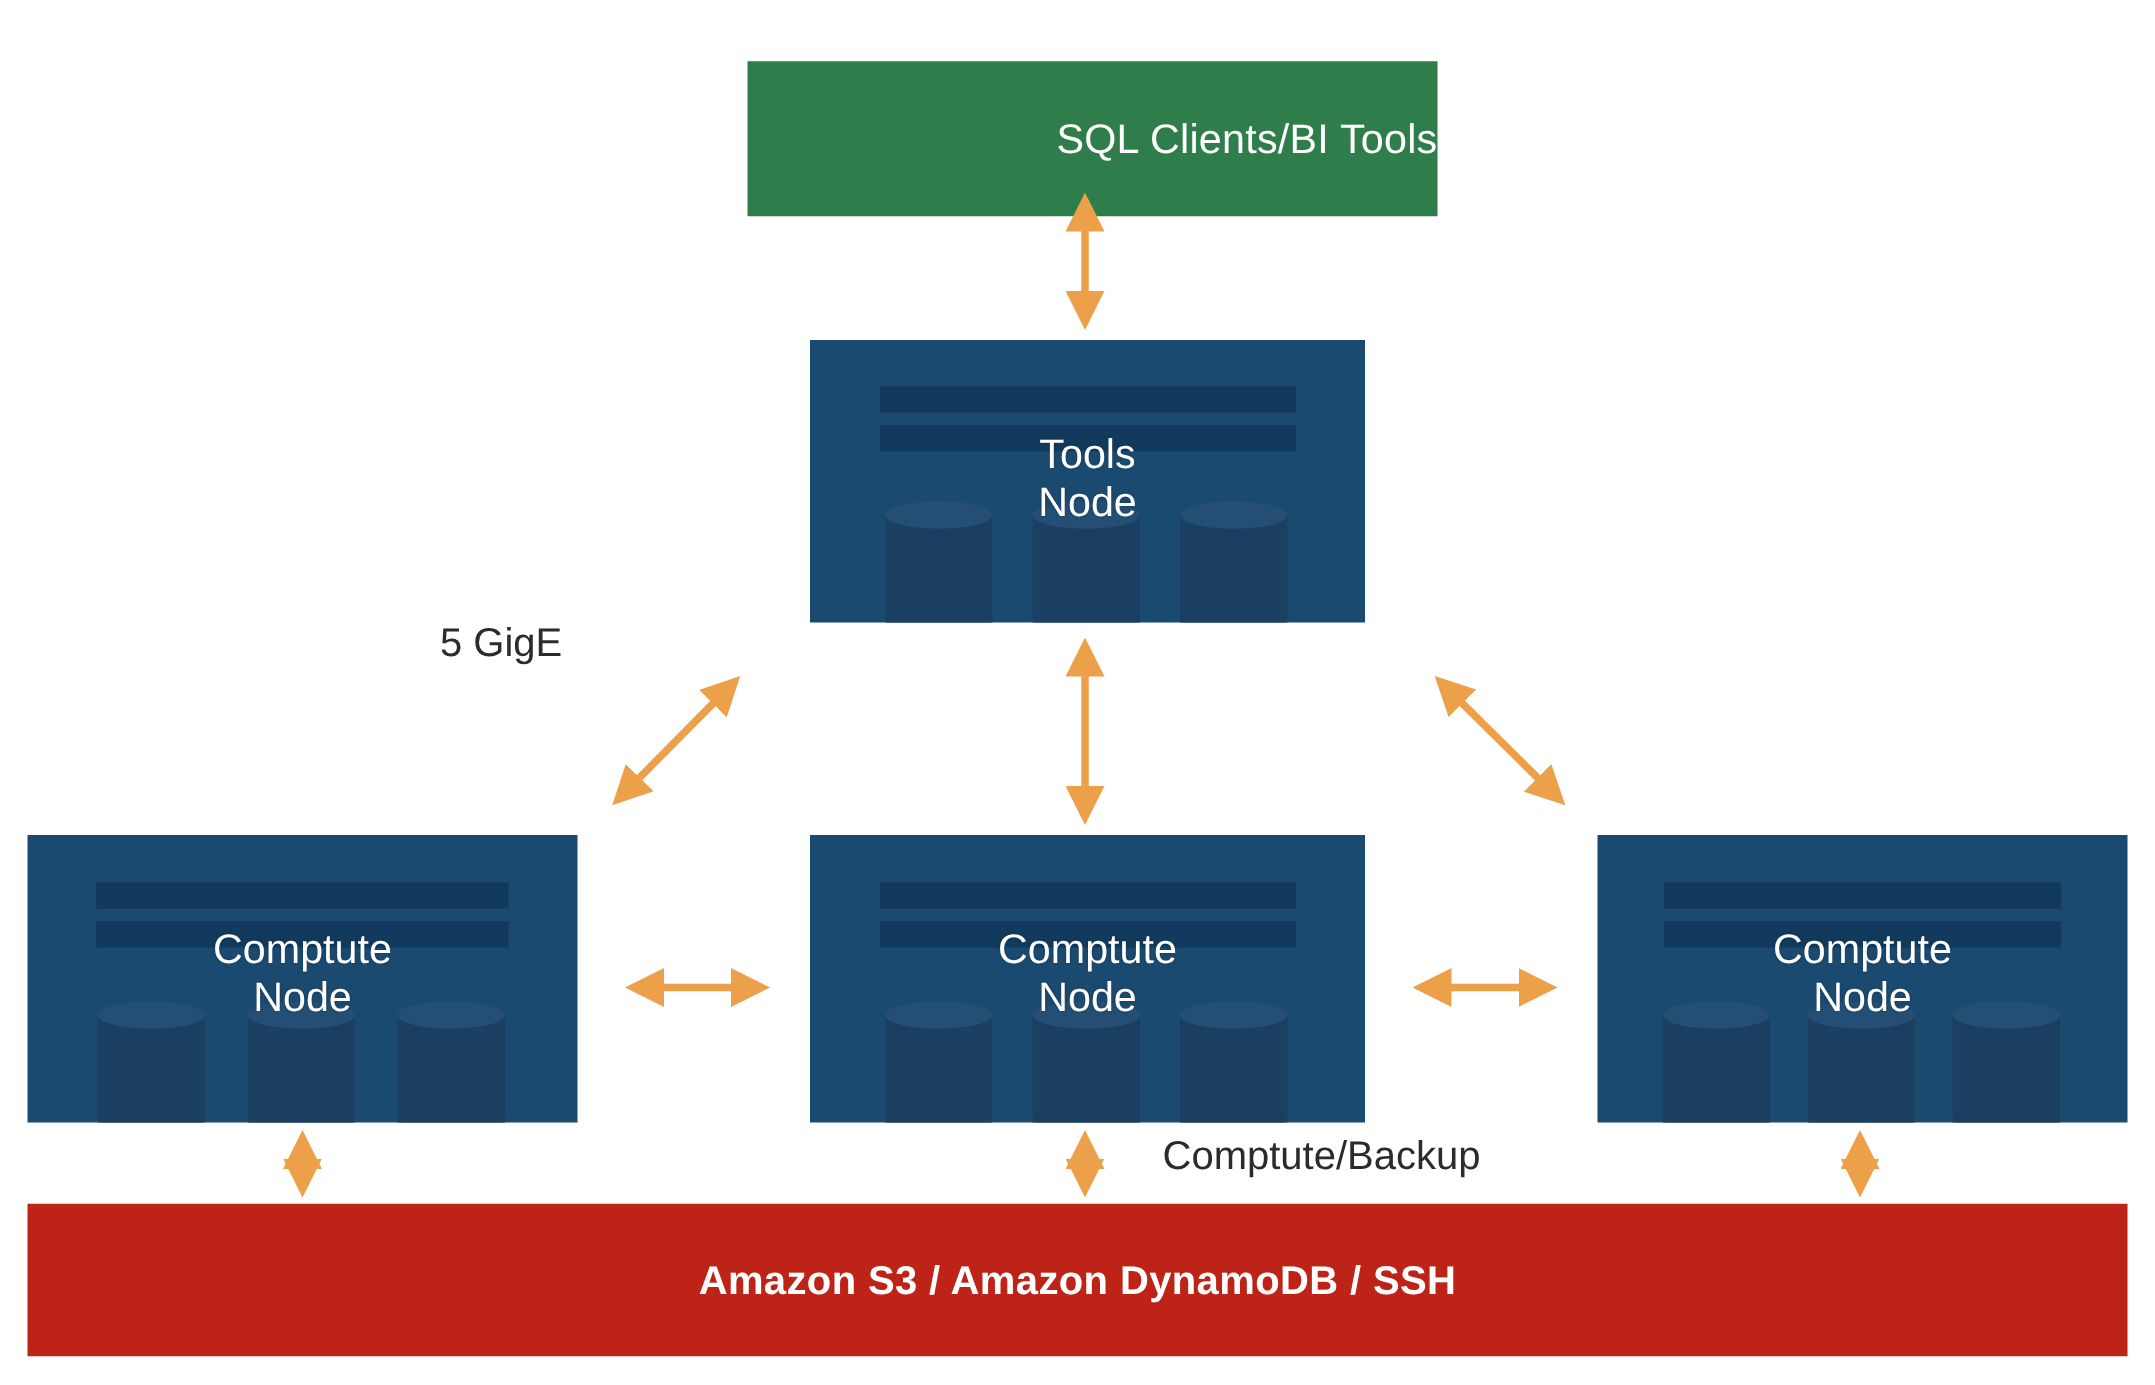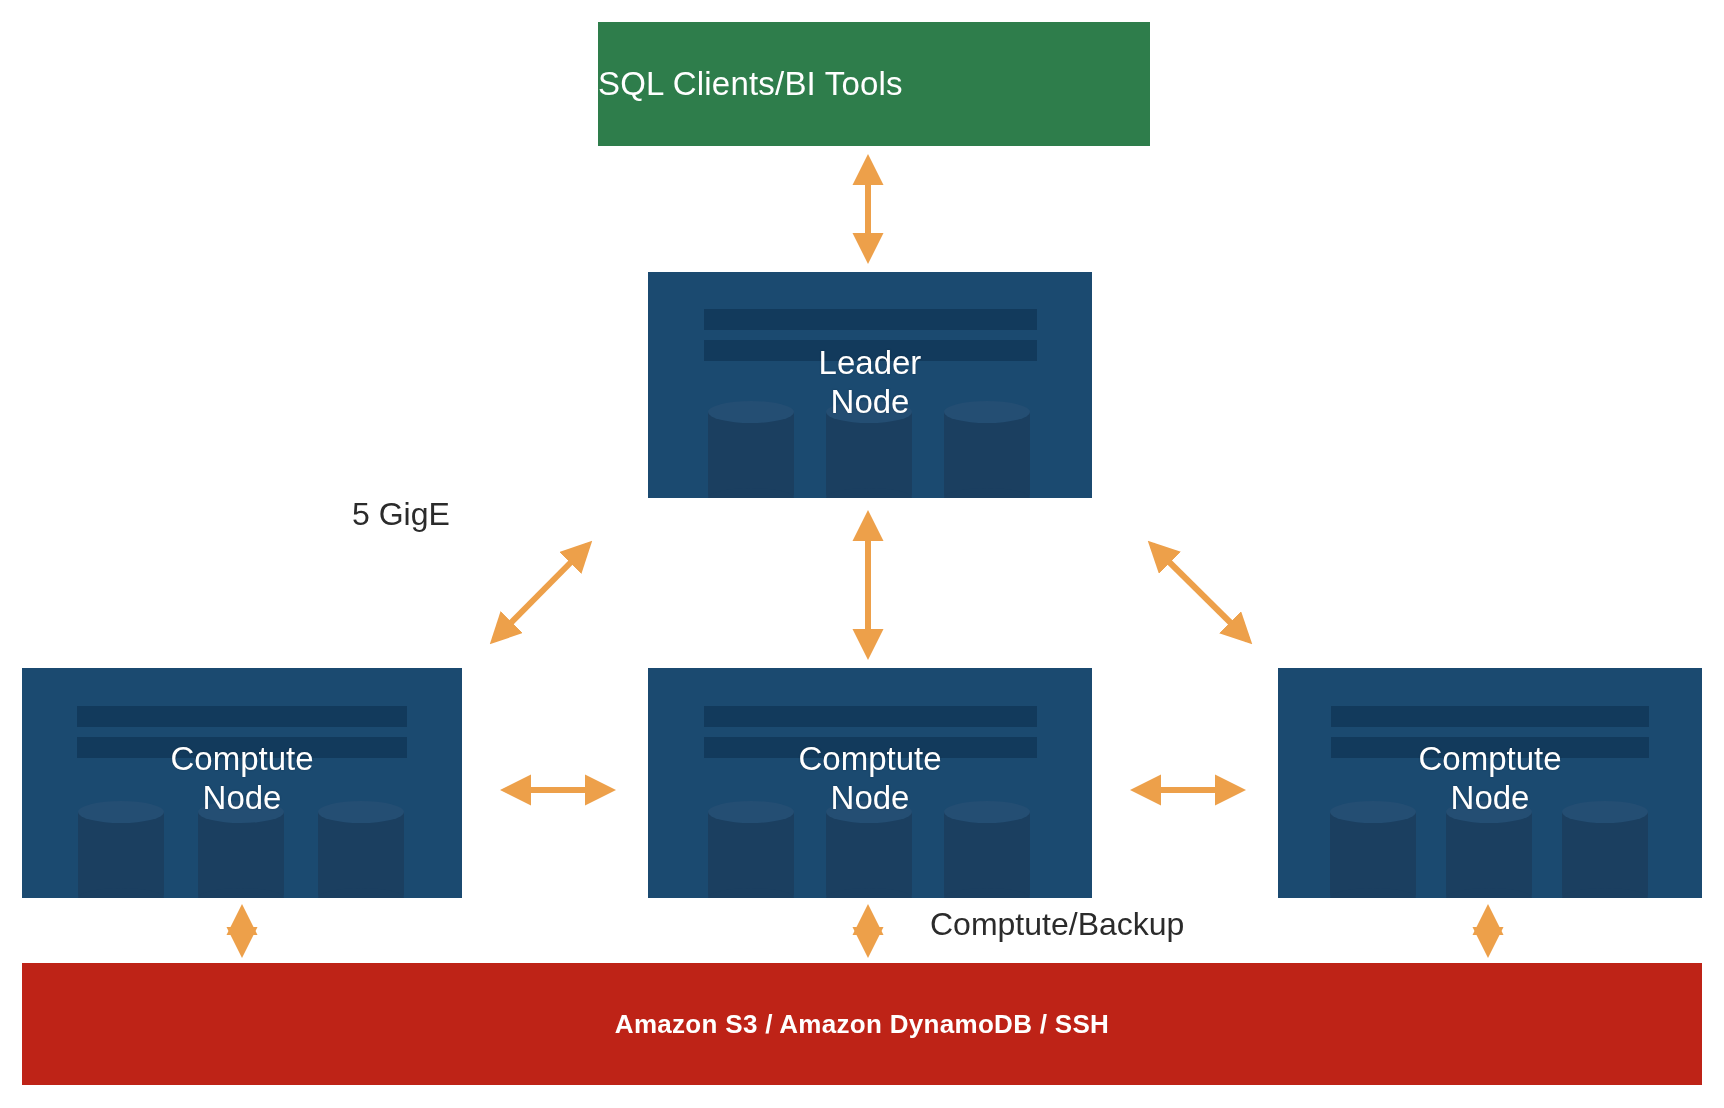--- a/index.html
+++ b/index.html
@@ -14,31 +14,32 @@
     height:1108px;
     background:#ffffff;
     overflow:hidden;
   }
 
   
   .box{position:absolute;box-sizing:border-box;}
 
   .client-box{
     background:#2e7d4b;
-    display:flex;align-items:center;justify-content:flex-start;
+    display:flex;align-items:center;justify-content:flex-end;
     color:#ffffff;
     font-size:33px;
     letter-spacing:.2px;
+    margin-top:27px;
   }
 
   .storage-bar{
     background:#be2317;
     display:flex;align-items:center;justify-content:center;
     color:#ffffff;
-    font-size:26px;
+    font-size:32px;
     font-weight:bold;
     letter-spacing:.3px;
   }
 
   
   .node{
     background:#1b4a70;
     overflow:hidden;
   }
   .node-bar{
@@ -107,21 +108,21 @@
     <span>SQL Clients/BI Tools</span>
   </div>
 
   <div class="box node" style="left:648px;top:272px;width:444px;height:226px;">
     <div class="node-bar b1"></div>
     <div class="node-bar b2"></div>
     <div class="cyl" style="left:60px;bottom:0;width:86px;height:86px;"></div>
     <div class="cyl" style="left:178px;bottom:0;width:86px;height:86px;"></div>
     <div class="cyl" style="left:296px;bottom:0;width:86px;height:86px;"></div>
     <div class="node-label" style="top:72px;">
-      <div>Leader</div>
+      <div>Tools</div>
       <div>Node</div>
     </div>
   </div>
 
   <div class="box node" style="left:22px;top:668px;width:440px;height:230px;">
     <div class="node-bar b1"></div>
     <div class="node-bar b2"></div>
     <div class="cyl" style="left:56px;bottom:0;width:86px;height:86px;"></div>
     <div class="cyl" style="left:176px;bottom:0;width:86px;height:86px;"></div>
     <div class="cyl" style="left:296px;bottom:0;width:86px;height:86px;"></div>

